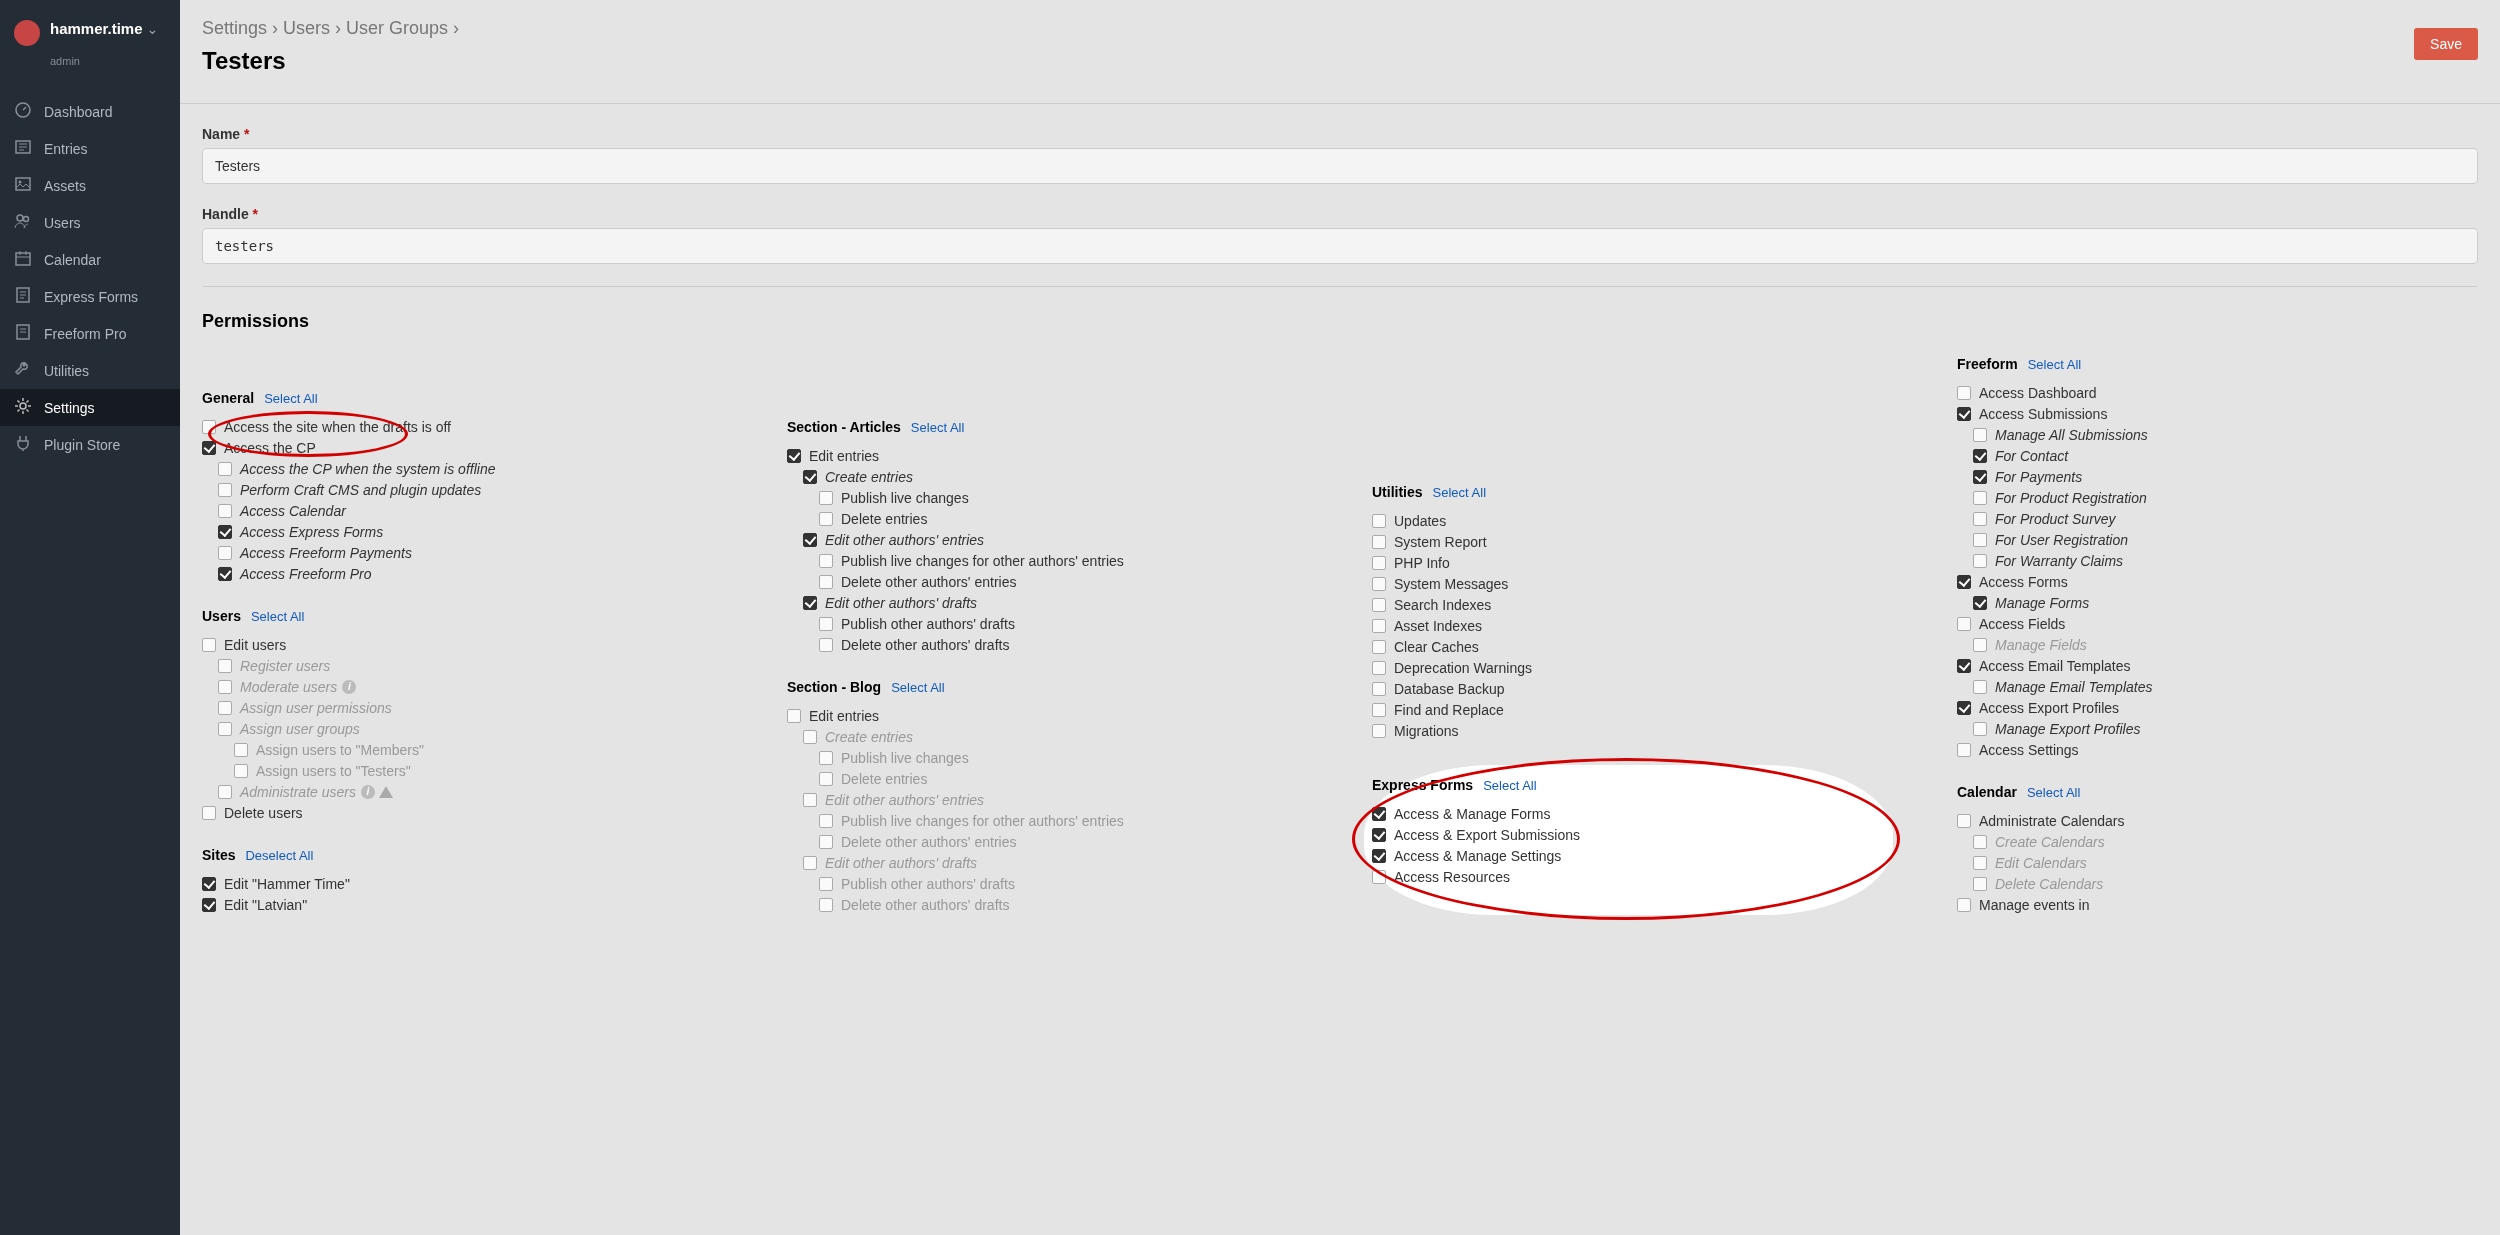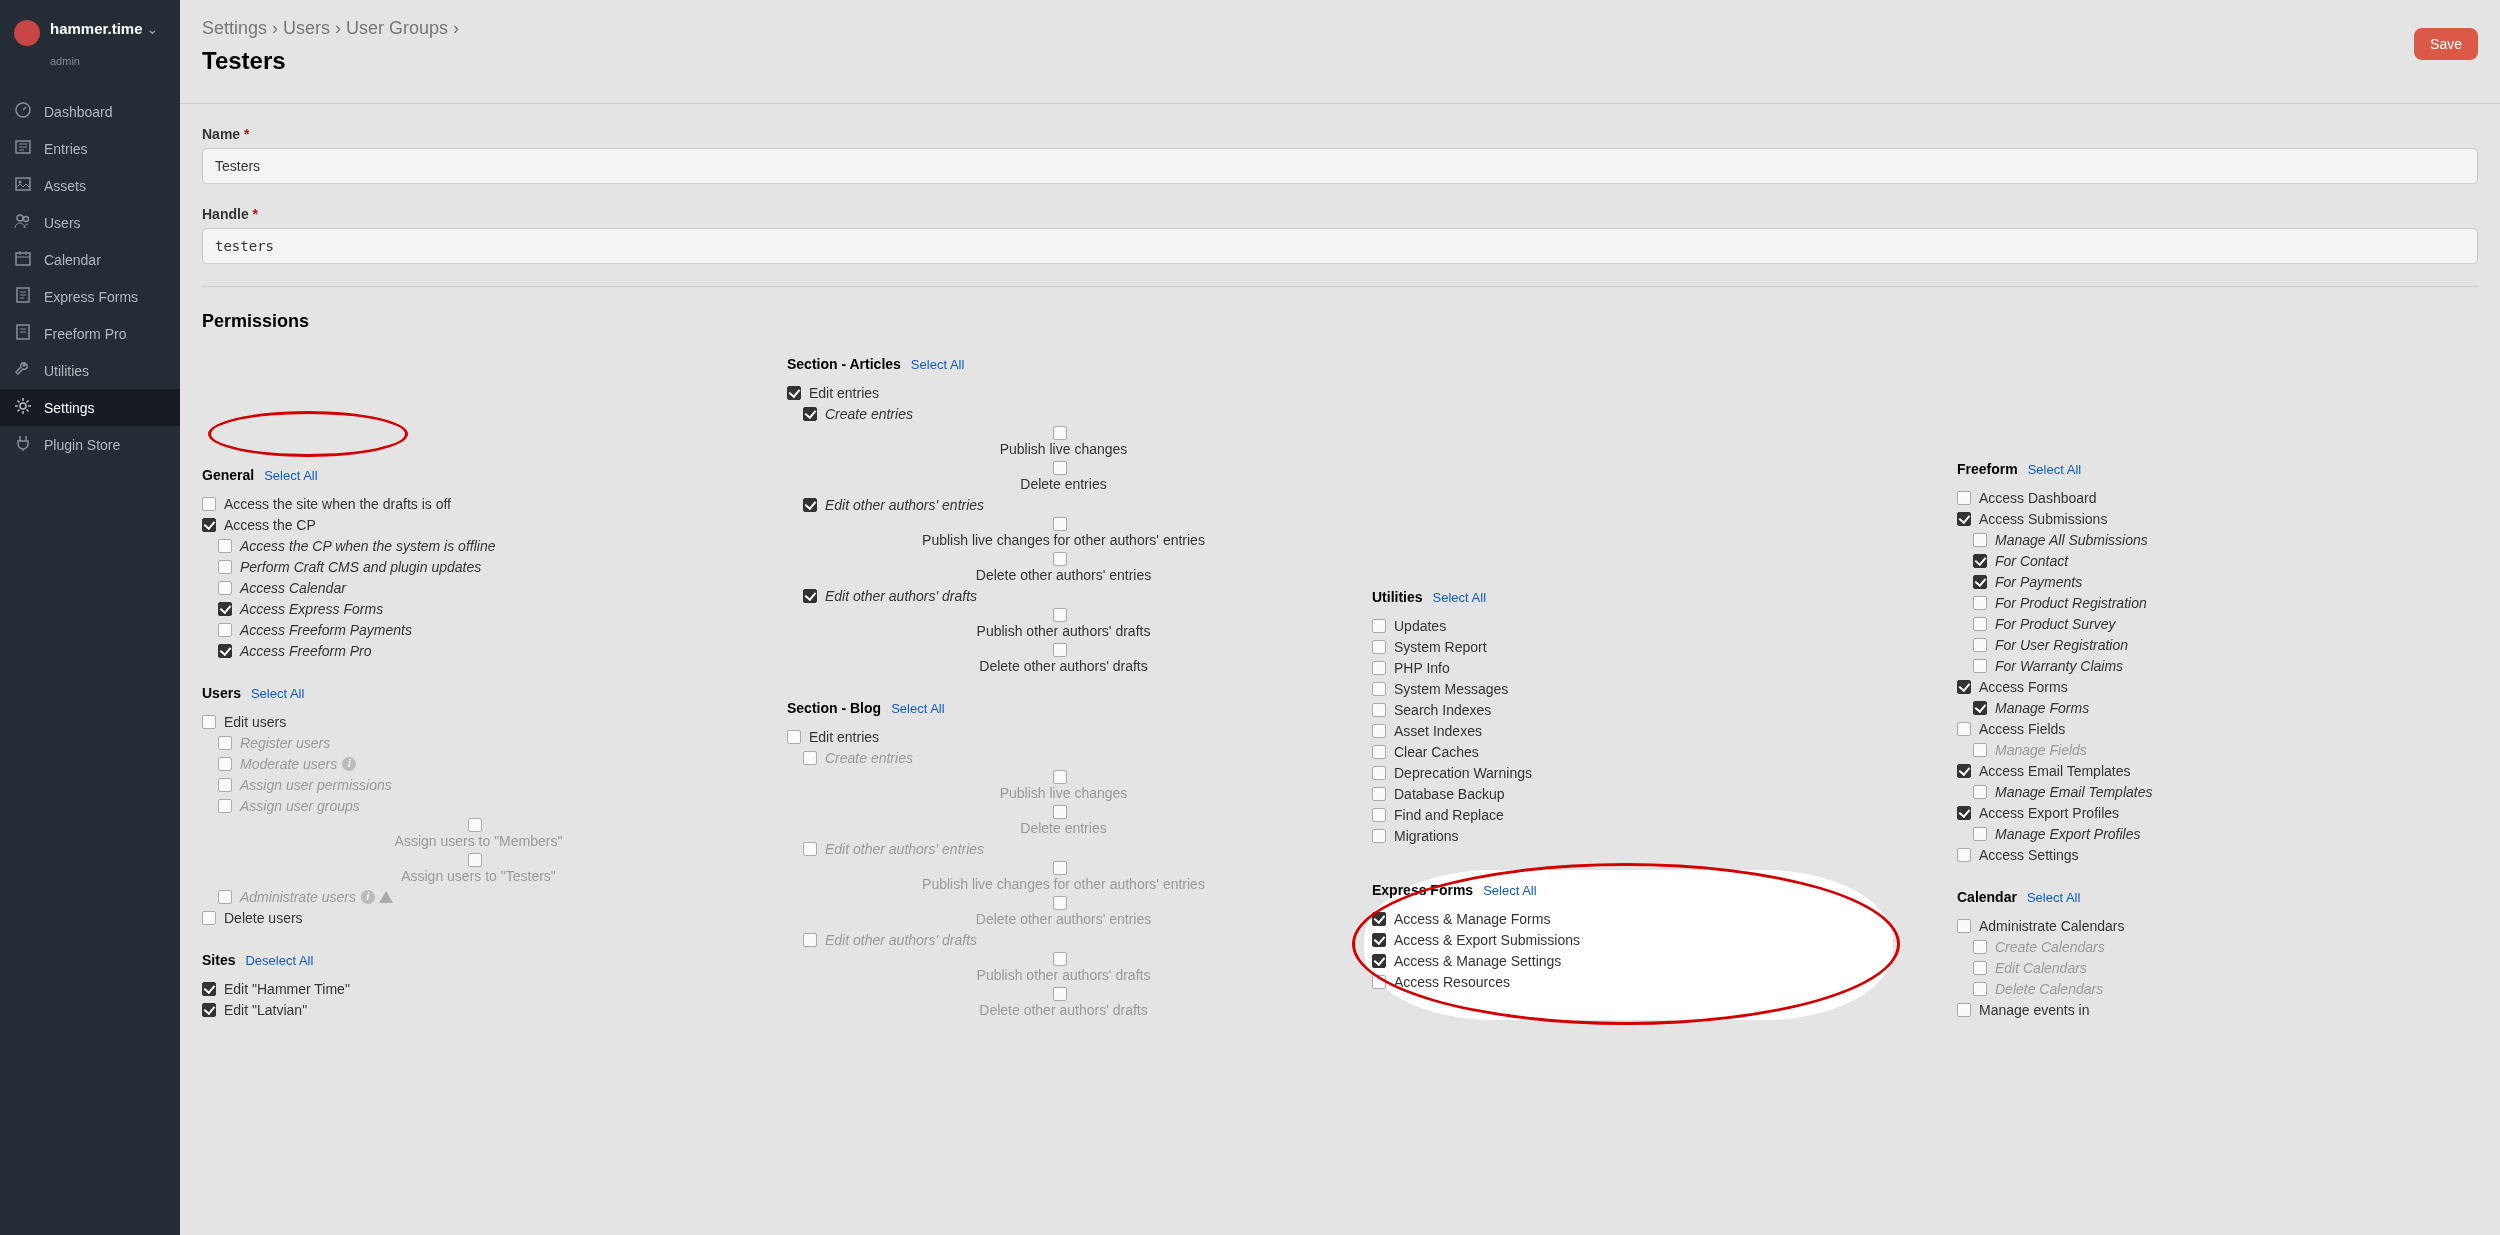--- a/index.html
+++ b/index.html
@@ -13,37 +13,37 @@
 .sb-role { font-size: 11px; color: #858c95; margin-top: 18px; }
 .sb-nav { margin-top: 12px; }
 .sb-item { display: flex; align-items: center; padding: 8px 14px; cursor: pointer; color: #b2b8c0; font-size: 14px; }
 .sb-item.active { background: #161b22; color: #fff; }
 .sb-icon { width: 18px; height: 18px; margin-right: 12px; opacity: .7; }
 .main { flex: 1; background: #e4e4e4; padding: 0; }
 .header { padding: 18px 22px 28px 22px; position: relative; border-bottom: 1px solid #ccc; }
 .crumbs { font-size: 18px; color: #777; }
 .crumbs a { color: #777; text-decoration: none; }
 .title { font-size: 24px; font-weight: 600; color: #000; margin-top: 8px; }
-.save-btn { position: absolute; right: 22px; top: 28px; background: #da5a47; color: #fff; border: none; padding: 8px 16px; font-size: 14px; border-radius: 8px; cursor: pointer; }
+.save-btn { position: absolute; right: 22px; top: 28px; background: #da5a47; color: #fff; border: none; padding: 8px 16px; font-size: 14px; border-radius: 3px; cursor: pointer; }
 .body { padding: 22px; }
 .field { margin-bottom: 22px; }
 .field-label { font-weight: 600; color: #333; margin-bottom: 6px; display: block; }
 .req { color: #b11; }
 .field-input { width: 100%; padding: 9px 12px; border: 1px solid #ccc; border-radius: 4px; background: #f4f4f4; font-size: 14px; color: #333; }
 .field-input.monospace { font-family: ui-monospace, monospace; }
 .divider { border: none; border-top: 1px solid #ccc; margin: 10px 0 24px 0; }
 .perm-title { font-size: 18px; font-weight: 700; color: #000; margin-bottom: 24px; }
 .perm-cols { display: flex; gap: 64px; align-items: flex-end; }
 .perm-col { min-width: 300px; flex: 1; }
 .perm-group { margin-bottom: 24px; }
 .group-header { font-size: 14px; font-weight: 700; color: #000; margin-bottom: 10px; }
 .select-all { color: #115bbf; font-weight: 400; font-size: 13px; margin-left: 10px; cursor: pointer; }
 .perm-item { display: flex; align-items: center; font-size: 14px; color: #333; padding: 1.5px 0; line-height: 18px; }
 .perm-item.d1 { padding-left: 16px; font-style: italic; }
-.perm-item.d2 { padding-left: 32px; flex-direction: column; }
+.perm-item.d2 { padding-left: 32px; }
 .perm-item.disabled { color: #999; }
 .cb { width: 14px; height: 14px; border: 1px solid #aaa; border-radius: 2px; margin-right: 8px; flex-shrink: 0; background: #fafafa; position: relative; }
 .cb.checked { background: #333; border-color: #333; }
 .cb.checked::after { content: ""; position: absolute; left: 3px; top: 0px; width: 5px; height: 8px; border: solid #fff; border-width: 0 2px 2px 0; transform: rotate(40deg); }
 .info-icon { width: 14px; height: 14px; border-radius: 50%; background: #bbb; color: #fff; font-size: 10px; display: inline-flex; align-items: center; justify-content: center; margin-left: 5px; font-weight: bold; }
 .warn-icon { width: 0; height: 0; border-left: 7px solid transparent; border-right: 7px solid transparent; border-bottom: 12px solid #aaa; display: inline-block; margin-left: 4px; }
 .circle1 { position: absolute; border: 3px solid #d40000; border-radius: 50%; pointer-events: none; z-index: 50; }
 .expf { position: relative; background: #fff; padding: 12px 110px 28px 8px; border-radius: 130px / 70px; margin-left: -8px; }
 .expf .circle1 { left: -12px; top: -7px; right: -7px; bottom: -5px; width: auto; height: auto; border-radius: 50%; }
 .c-sidebar-circle { position: absolute; width: 200px; height: 46px; border: 3px solid #d40000; border-radius: 50%; left: 208px; top: 411px; z-index: 50; pointer-events: none; }

